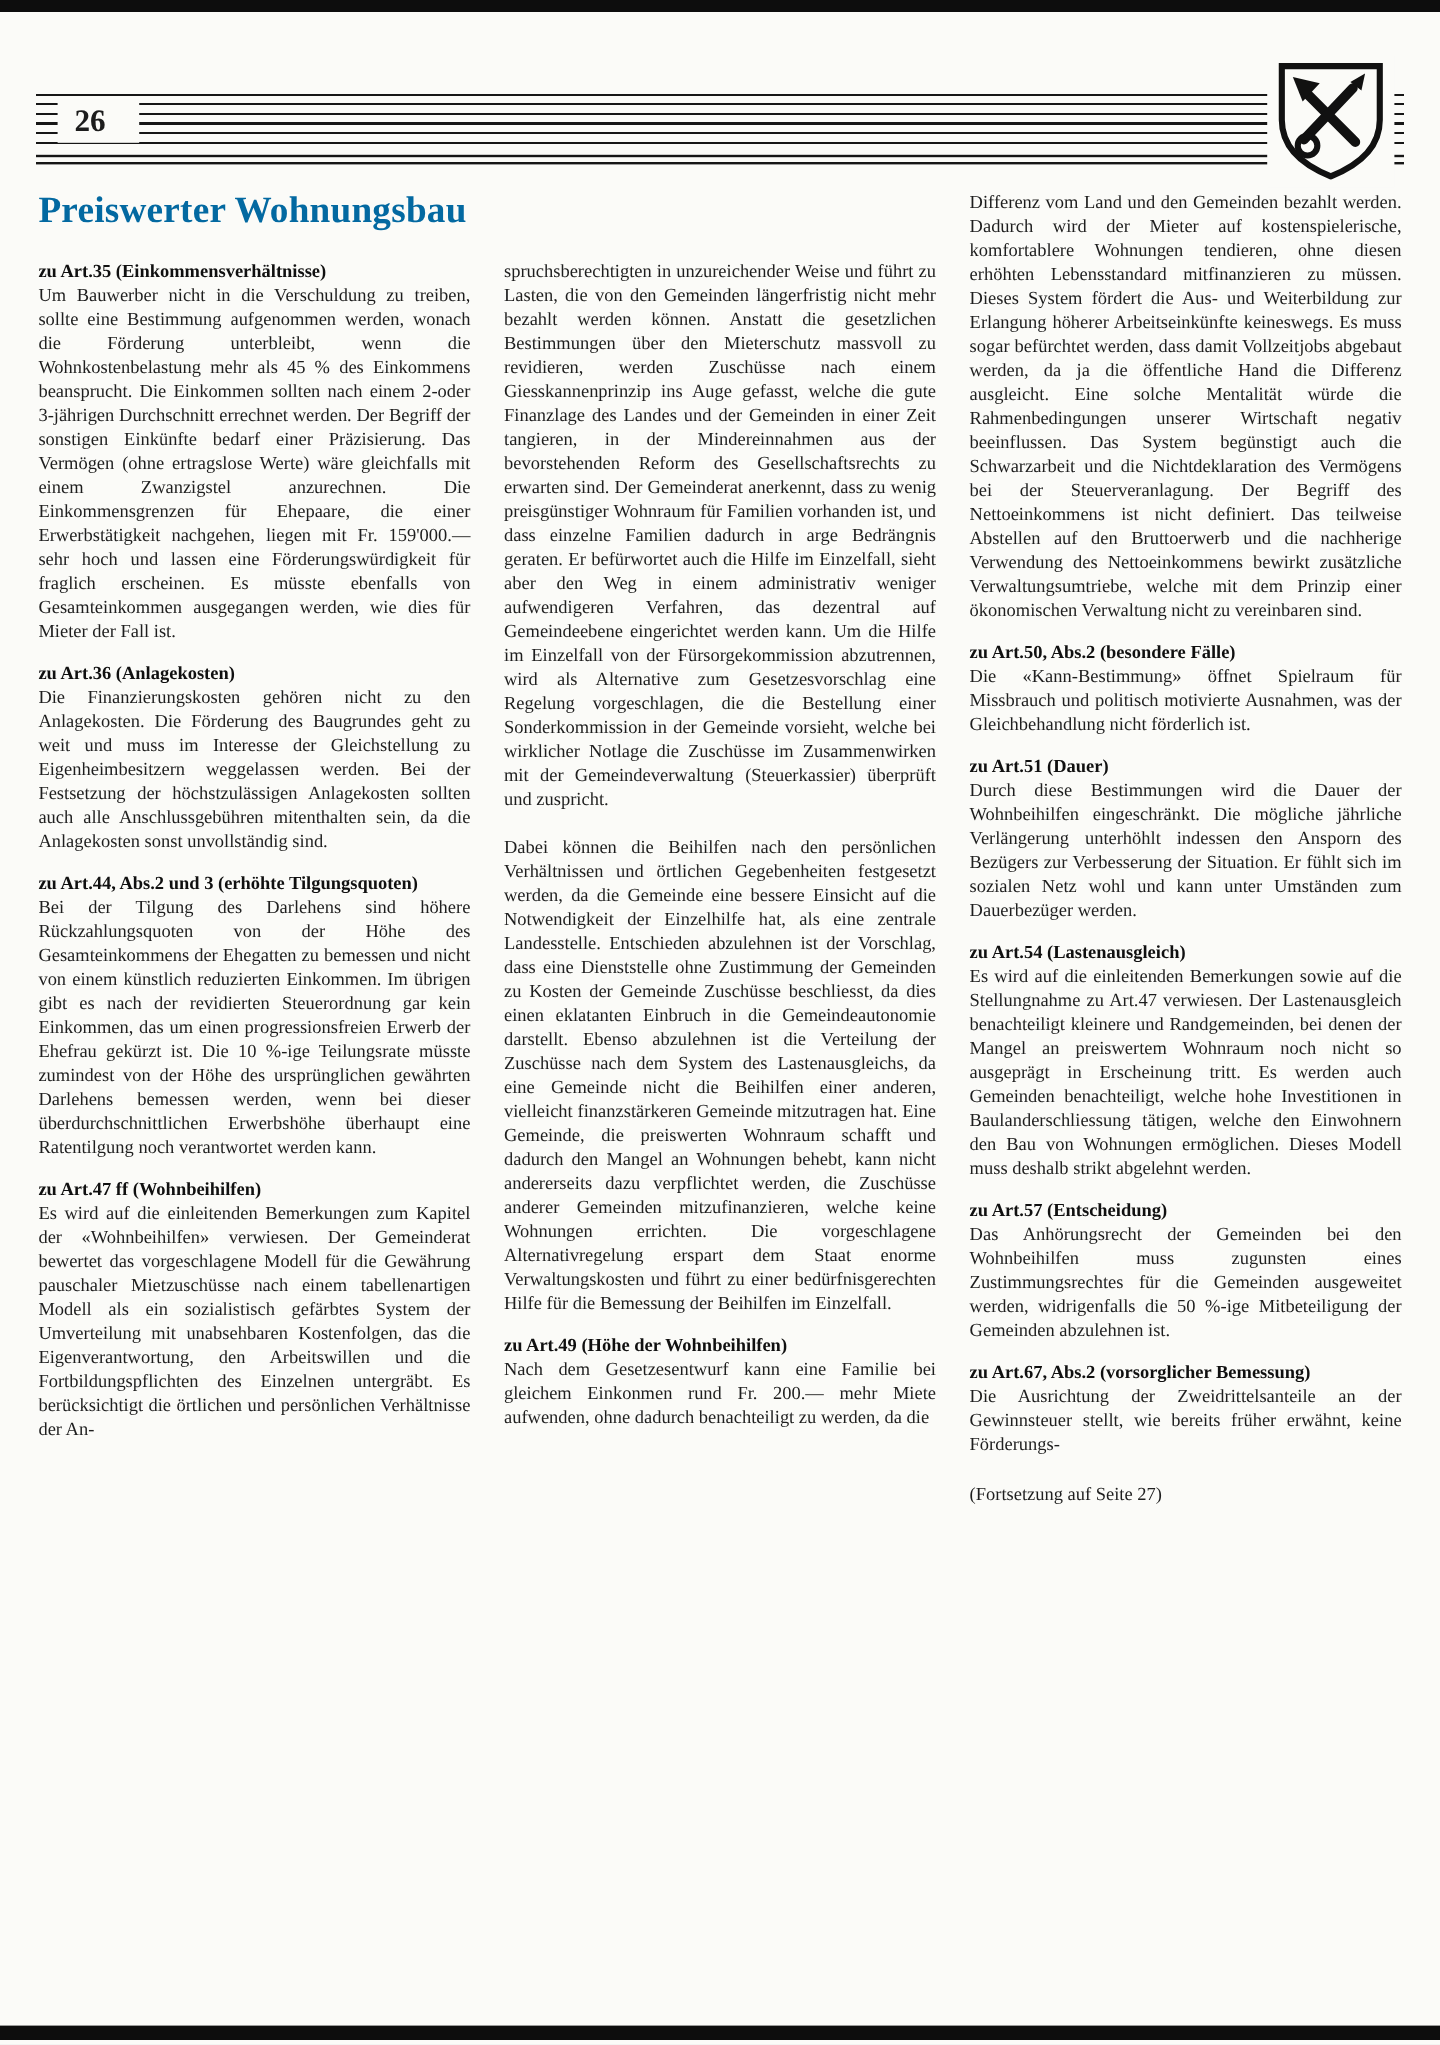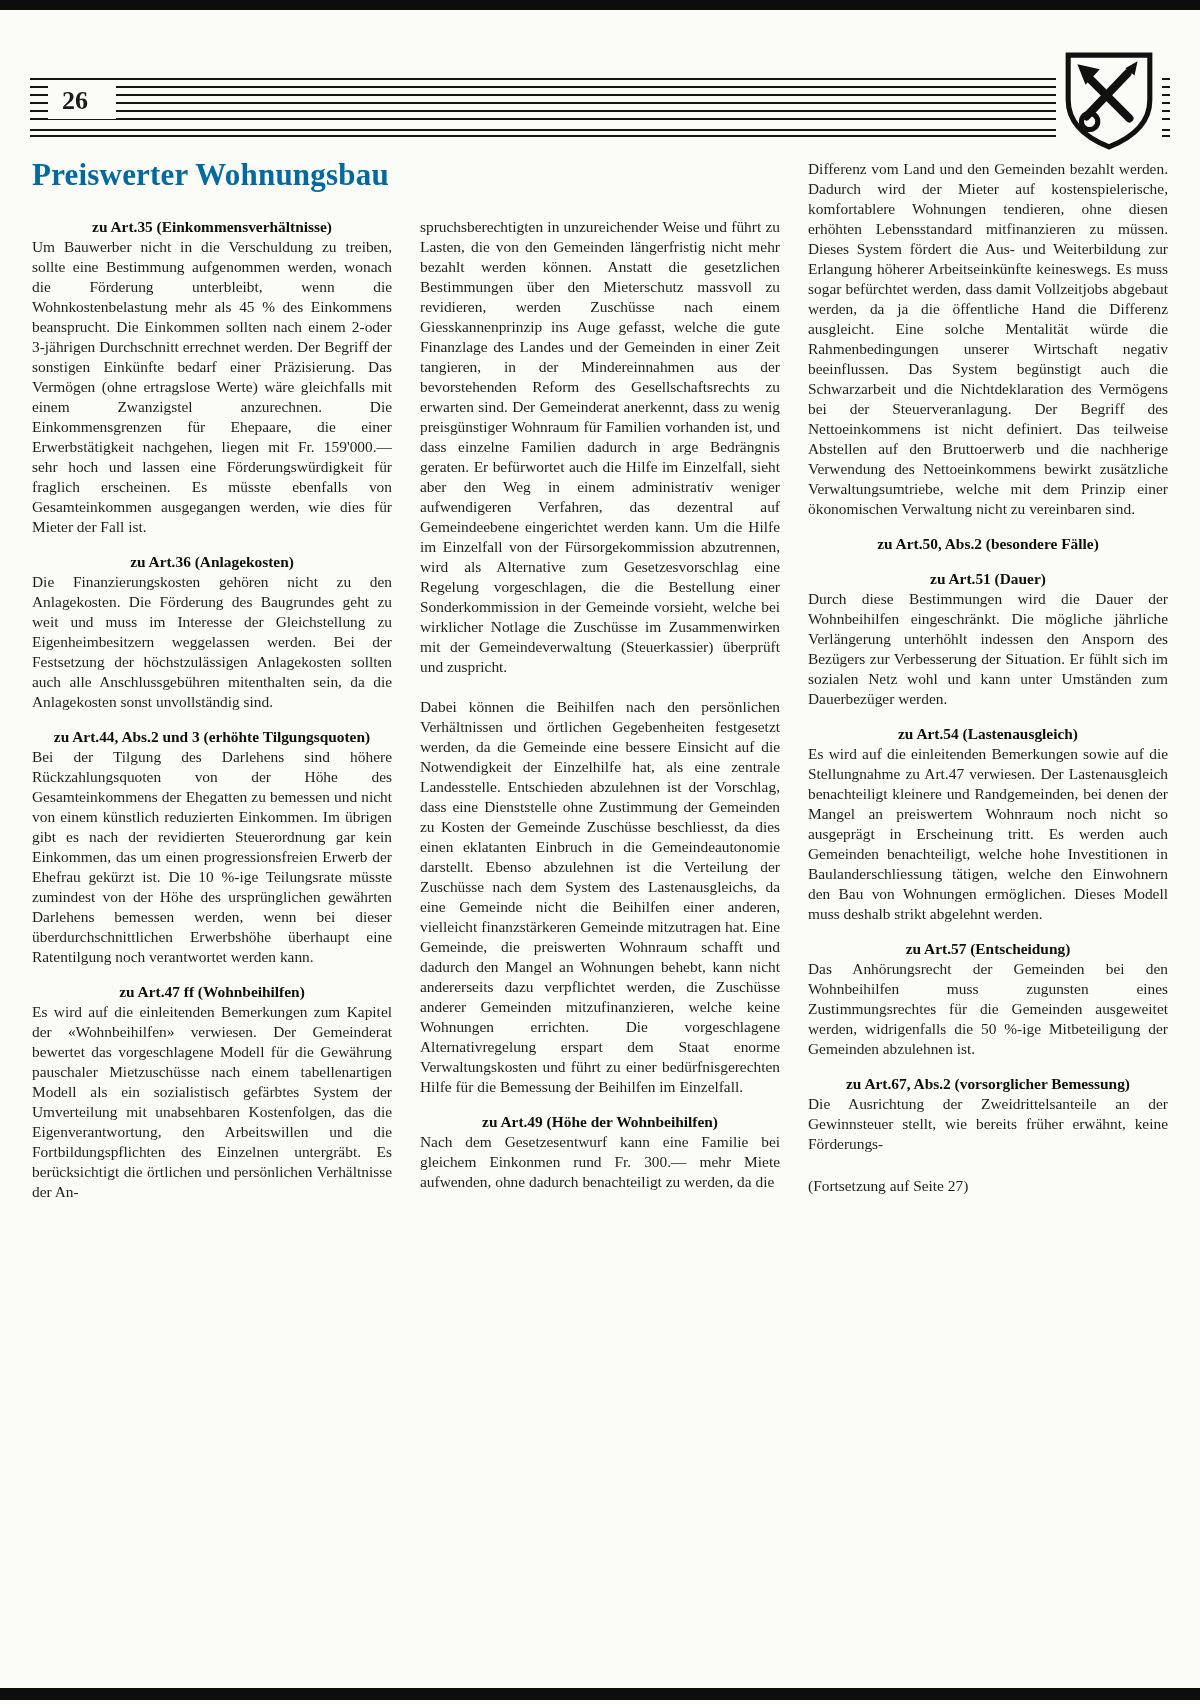--- a/index.html
+++ b/index.html
@@ -29,21 +29,21 @@
 
   .content { margin:20px 32px 0; display:flex; gap:28px; }
   .left-region { width:748px; flex:0 0 auto; }
   .title { font-size:31px; font-weight:bold; color:#0369a1; letter-spacing:.2px; }
   .subtitle { margin-top:16px; font-size:15.5px; color:#3a3a3a; }
   .twocol { display:flex; gap:28px; margin-top:24px; }
 
   .col { width:360px; flex:0 0 auto; font-size:15.4px; line-height:20px; text-align:justify; color:#1e1e1e; }
   .col-right { margin-top:2px; }
 
-  .blk-heading { font-size:15.4px; line-height:20px; font-weight:bold; color:#101010; margin-top:15px; text-align:center; }
+  .blk-heading { font-size:15.4px; line-height:20px; font-weight:bold; color:#101010; margin-top:15px; text-align:left; }
   .blk-heading:first-child { margin-top:0; }
   .blk-para { margin:0; }
   .blk-para + .blk-para { margin-top:20px; }
   .blk-note { margin-top:22px; text-align:left; }
 </style>
 </head>
 <body>
 
 <div class="page">
   <div class="top-bar"></div>
@@ -78,27 +78,28 @@
             <p class="blk-para">Die Finanzierungskosten gehören nicht zu den Anlagekosten. Die Förderung des Baugrundes geht zu weit und muss im Interesse der Gleichstellung zu Eigenheimbesitzern weggelassen werden. Bei der Festsetzung der höchstzulässigen Anlagekosten sollten auch alle Anschlussgebühren mitenthalten sein, da die Anlagekosten sonst unvollständig sind.</p>
             <h3 class="blk-heading">zu Art.44, Abs.2 und 3 (erhöhte Tilgungsquoten)</h3>
             <p class="blk-para">Bei der Tilgung des Darlehens sind höhere Rückzahlungsquoten von der Höhe des Gesamteinkommens der Ehegatten zu bemessen und nicht von einem künstlich reduzierten Einkommen. Im übrigen gibt es nach der revidierten Steuerordnung gar kein Einkommen, das um einen progressionsfreien Erwerb der Ehefrau gekürzt ist. Die 10 %-ige Teilungsrate müsste zumindest von der Höhe des ursprünglichen gewährten Darlehens bemessen werden, wenn bei dieser überdurchschnittlichen Erwerbshöhe überhaupt eine Ratentilgung noch verantwortet werden kann.</p>
             <h3 class="blk-heading">zu Art.47 ff (Wohnbeihilfen)</h3>
             <p class="blk-para">Es wird auf die einleitenden Bemerkungen zum Kapitel der «Wohnbeihilfen» verwiesen. Der Gemeinderat bewertet das vorgeschlagene Modell für die Gewährung pauschaler Mietzuschüsse nach einem tabellenartigen Modell als ein sozialistisch gefärbtes System der Umverteilung mit unabsehbaren Kostenfolgen, das die Eigenverantwortung, den Arbeitswillen und die Fortbildungspflichten des Einzelnen untergräbt. Es berücksichtigt die örtlichen und persönlichen Verhältnisse der An-</p>
           </div>
         <div class="col">
             <p class="blk-para">spruchsberechtigten in unzureichender Weise und führt zu Lasten, die von den Gemeinden längerfristig nicht mehr bezahlt werden können. Anstatt die gesetzlichen Bestimmungen über den Mieterschutz massvoll zu revidieren, werden Zuschüsse nach einem Giesskannenprinzip ins Auge gefasst, welche die gute Finanzlage des Landes und der Gemeinden in einer Zeit tangieren, in der Mindereinnahmen aus der bevorstehenden Reform des Gesellschaftsrechts zu erwarten sind. Der Gemeinderat anerkennt, dass zu wenig preisgünstiger Wohnraum für Familien vorhanden ist, und dass einzelne Familien dadurch in arge Bedrängnis geraten. Er befürwortet auch die Hilfe im Einzelfall, sieht aber den Weg in einem administrativ weniger aufwendigeren Verfahren, das dezentral auf Gemeindeebene eingerichtet werden kann. Um die Hilfe im Einzelfall von der Fürsorgekommission abzutrennen, wird als Alternative zum Gesetzesvorschlag eine Regelung vorgeschlagen, die die Bestellung einer Sonderkommission in der Gemeinde vorsieht, welche bei wirklicher Notlage die Zuschüsse im Zusammenwirken mit der Gemeindeverwaltung (Steuerkassier) überprüft und zuspricht.</p>
             <p class="blk-para">Dabei können die Beihilfen nach den persönlichen Verhältnissen und örtlichen Gegebenheiten festgesetzt werden, da die Gemeinde eine bessere Einsicht auf die Notwendigkeit der Einzelhilfe hat, als eine zentrale Landesstelle. Entschieden abzulehnen ist der Vorschlag, dass eine Dienststelle ohne Zustimmung der Gemeinden zu Kosten der Gemeinde Zuschüsse beschliesst, da dies einen eklatanten Einbruch in die Gemeindeautonomie darstellt. Ebenso abzulehnen ist die Verteilung der Zuschüsse nach dem System des Lastenausgleichs, da eine Gemeinde nicht die Beihilfen einer anderen, vielleicht finanzstärkeren Gemeinde mitzutragen hat. Eine Gemeinde, die preiswerten Wohnraum schafft und dadurch den Mangel an Wohnungen behebt, kann nicht andererseits dazu verpflichtet werden, die Zuschüsse anderer Gemeinden mitzufinanzieren, welche keine Wohnungen errichten. Die vorgeschlagene Alternativregelung erspart dem Staat enorme Verwaltungskosten und führt zu einer bedürfnisgerechten Hilfe für die Bemessung der Beihilfen im Einzelfall.</p>
             <h3 class="blk-heading">zu Art.49 (Höhe der Wohnbeihilfen)</h3>
-            <p class="blk-para">Nach dem Gesetzesentwurf kann eine Familie bei gleichem Einkonmen rund Fr. 300.— mehr Miete aufwenden, ohne dadurch benachteiligt zu werden, da die</p>
+            <p class="blk-para">Nach dem Gesetzesentwurf kann eine Familie bei gleichem Einkonmen rund Fr. 200.— mehr Miete aufwenden, ohne dadurch benachteiligt zu werden, da die</p>
           </div>
       </div>
     </div>
     <div class="col col-right">
         <p class="blk-para">Differenz vom Land und den Gemeinden bezahlt werden. Dadurch wird der Mieter auf kostenspielerische, komfortablere Wohnungen tendieren, ohne diesen erhöhten Lebensstandard mitfinanzieren zu müssen. Dieses System fördert die Aus- und Weiterbildung zur Erlangung höherer Arbeitseinkünfte keineswegs. Es muss sogar befürchtet werden, dass damit Vollzeitjobs abgebaut werden, da ja die öffentliche Hand die Differenz ausgleicht. Eine solche Mentalität würde die Rahmenbedingungen unserer Wirtschaft negativ beeinflussen. Das System begünstigt auch die Schwarzarbeit und die Nichtdeklaration des Vermögens bei der Steuerveranlagung. Der Begriff des Nettoeinkommens ist nicht definiert. Das teilweise Abstellen auf den Bruttoerwerb und die nachherige Verwendung des Nettoeinkommens bewirkt zusätzliche Verwaltungsumtriebe, welche mit dem Prinzip einer ökonomischen Verwaltung nicht zu vereinbaren sind.</p>
         <h3 class="blk-heading">zu Art.50, Abs.2 (besondere Fälle)</h3>
+        <p class="blk-para">Die «Kann-Bestimmung» öffnet Spielraum für Missbrauch und politisch motivierte Ausnahmen, was der Gleichbehandlung nicht förderlich ist.</p>
         <h3 class="blk-heading">zu Art.51 (Dauer)</h3>
         <p class="blk-para">Durch diese Bestimmungen wird die Dauer der Wohnbeihilfen eingeschränkt. Die mögliche jährliche Verlängerung unterhöhlt indessen den Ansporn des Bezügers zur Verbesserung der Situation. Er fühlt sich im sozialen Netz wohl und kann unter Umständen zum Dauerbezüger werden.</p>
         <h3 class="blk-heading">zu Art.54 (Lastenausgleich)</h3>
         <p class="blk-para">Es wird auf die einleitenden Bemerkungen sowie auf die Stellungnahme zu Art.47 verwiesen. Der Lastenausgleich benachteiligt kleinere und Randgemeinden, bei denen der Mangel an preiswertem Wohnraum noch nicht so ausgeprägt in Erscheinung tritt. Es werden auch Gemeinden benachteiligt, welche hohe Investitionen in Baulanderschliessung tätigen, welche den Einwohnern den Bau von Wohnungen ermöglichen. Dieses Modell muss deshalb strikt abgelehnt werden.</p>
         <h3 class="blk-heading">zu Art.57 (Entscheidung)</h3>
         <p class="blk-para">Das Anhörungsrecht der Gemeinden bei den Wohnbeihilfen muss zugunsten eines Zustimmungsrechtes für die Gemeinden ausgeweitet werden, widrigenfalls die 50 %-ige Mitbeteiligung der Gemeinden abzulehnen ist.</p>
         <h3 class="blk-heading">zu Art.67, Abs.2 (vorsorglicher Bemessung)</h3>
         <p class="blk-para">Die Ausrichtung der Zweidrittelsanteile an der Gewinnsteuer stellt, wie bereits früher erwähnt, keine Förderungs-</p>
         <p class="blk-note">(Fortsetzung auf Seite 27)</p>
       </div>

